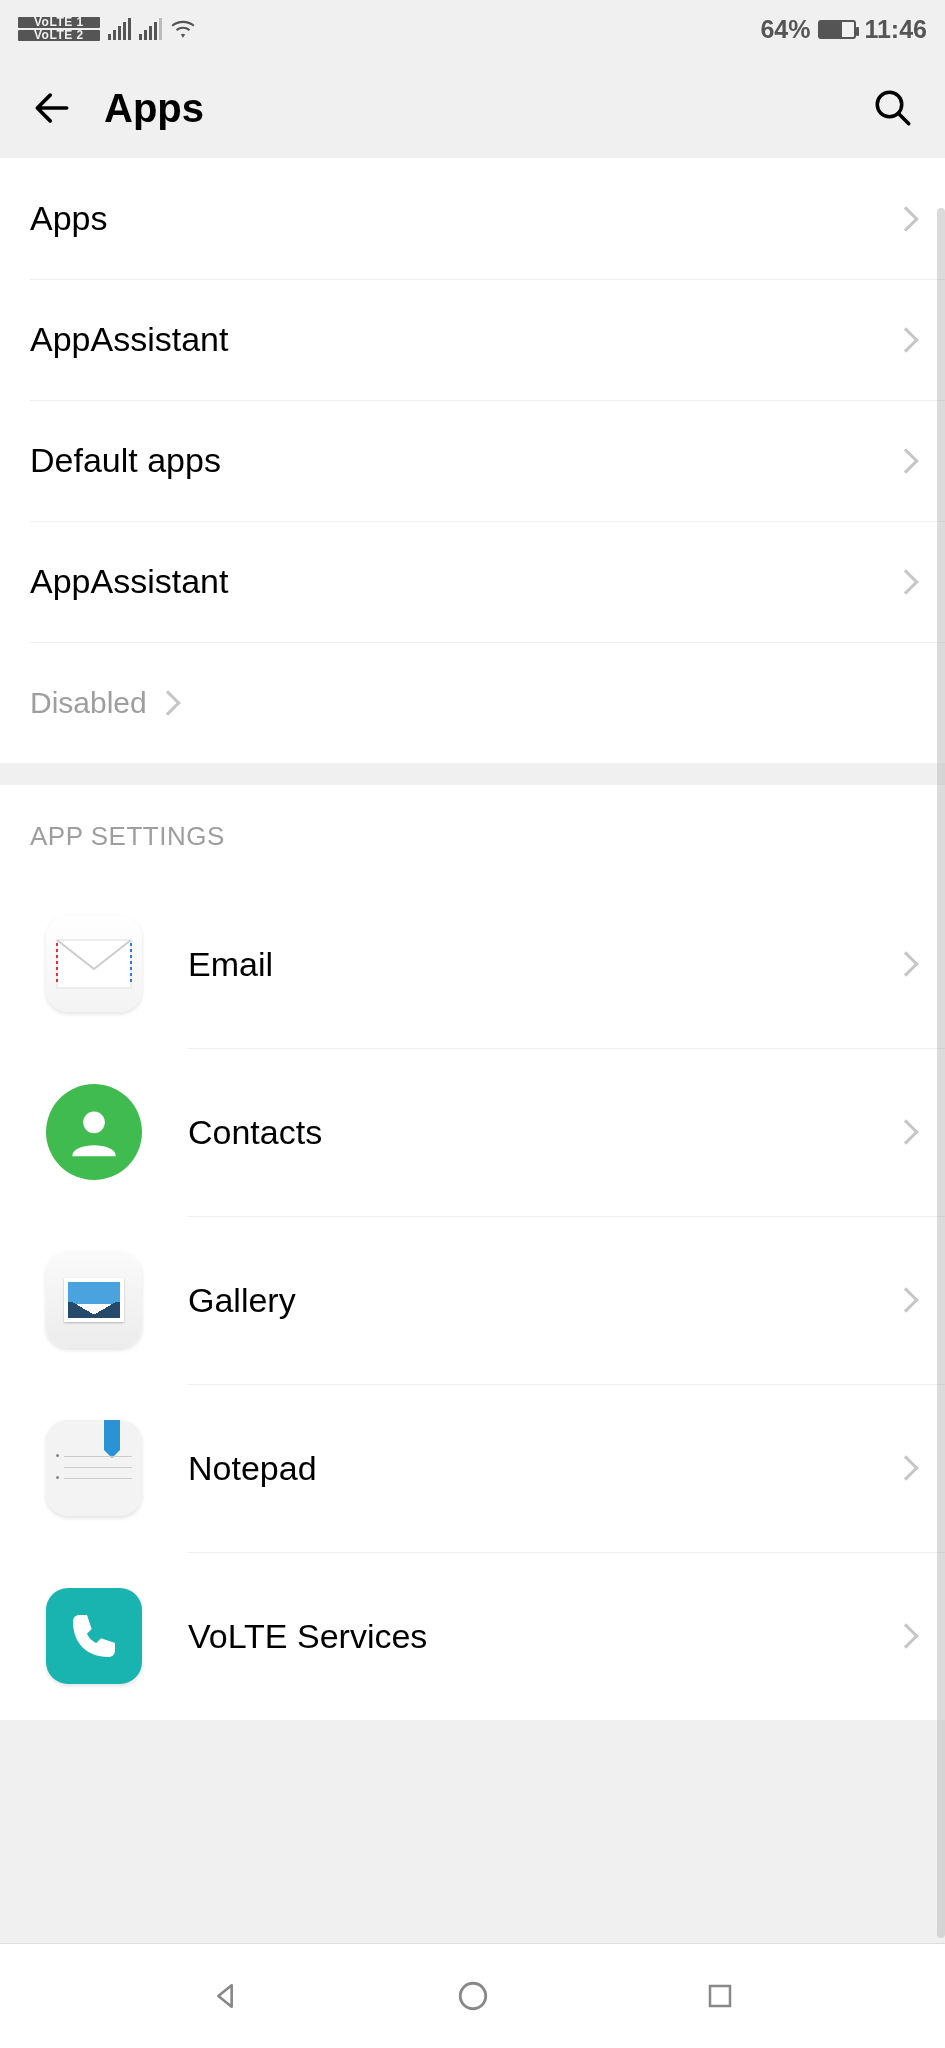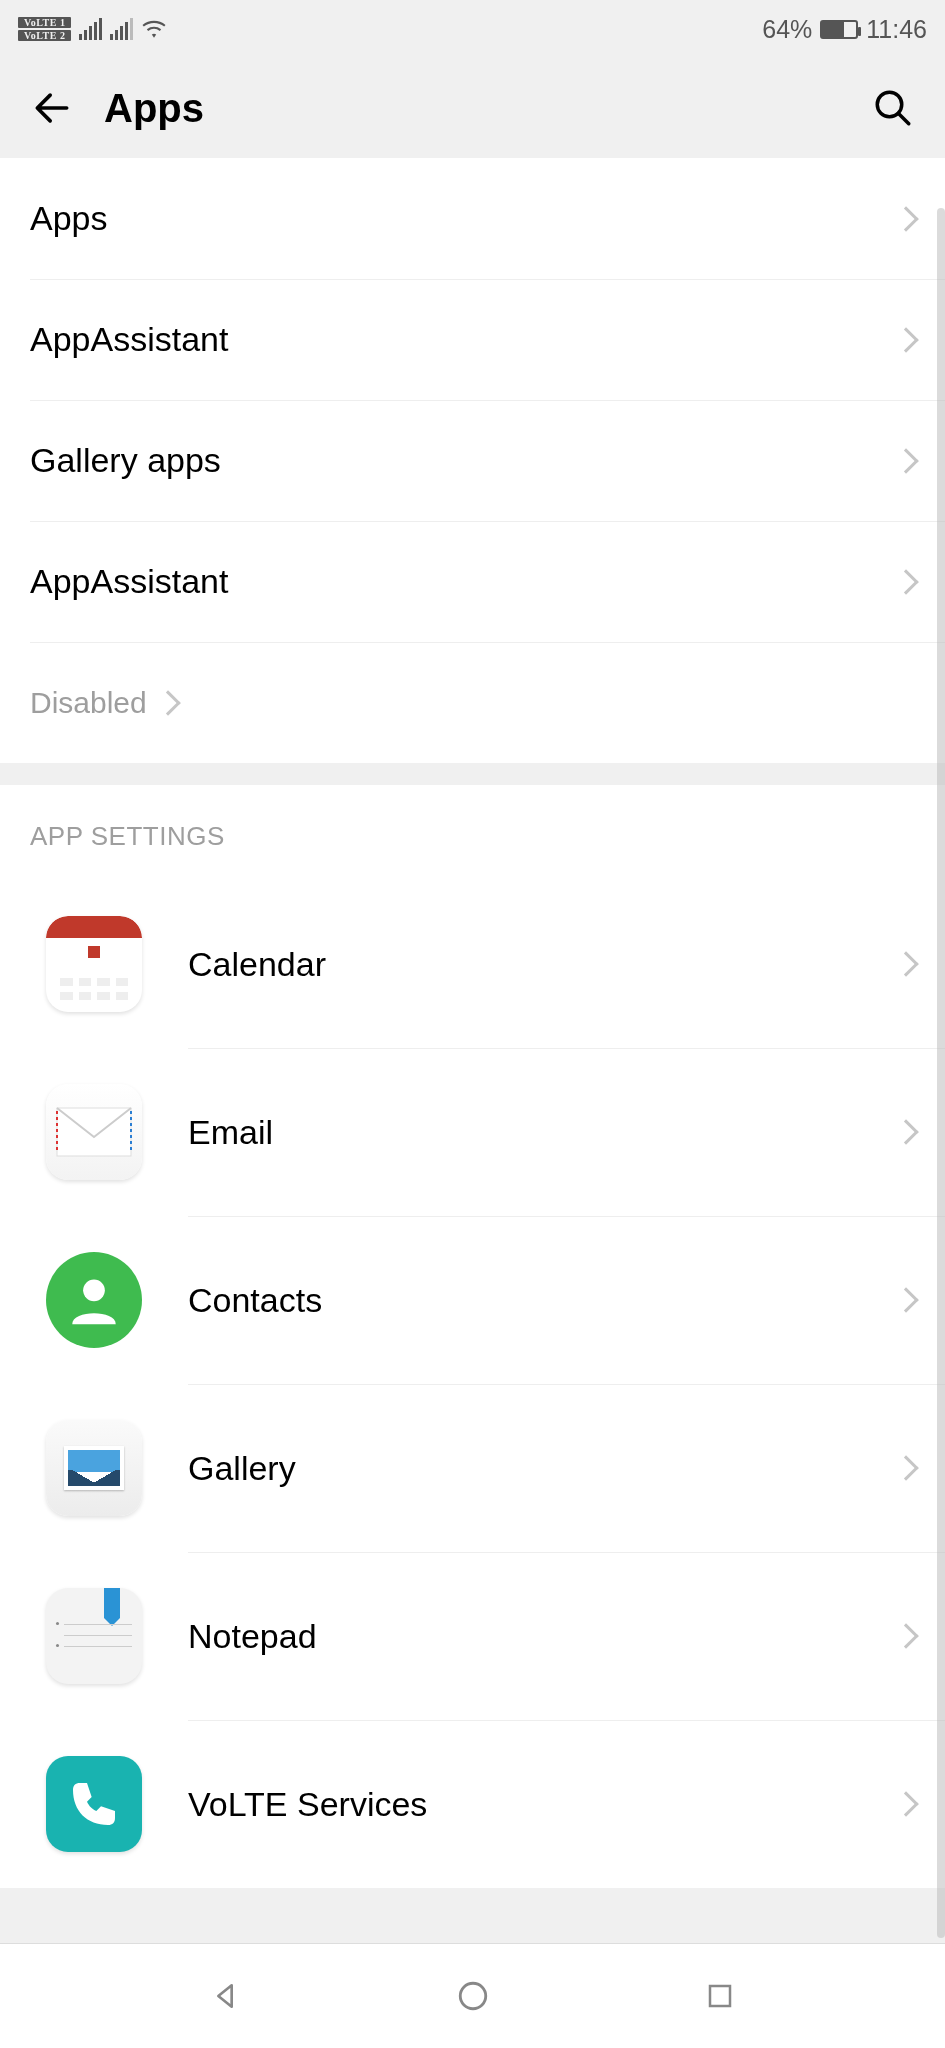--- a/index.html
+++ b/index.html
@@ -16,34 +16,34 @@
     display: flex;
     justify-content: space-between;
     align-items: center;
     padding: 0 18px;
     background: #f0f0f0;
   }
   .status-left { display: flex; align-items: center; gap: 8px; }
   .volte-stack { display: flex; flex-direction: column; gap: 2px; }
   .volte {
     background: #555; color: #f0f0f0;
-    font-size: 10px; font-weight: 700;
-    padding: 0 6px; border-radius: 1px;
-    line-height: 11px; letter-spacing: 0.5px; font-family: Liberation Serif, serif;
+    font-size: 12px; font-weight: 700;
+    padding: 0 16px; border-radius: 1px;
+    line-height: 11px; letter-spacing: 0.5px;
   }
   .sig-bars { display: flex; align-items: flex-end; gap: 2px; height: 22px; }
   .sig-bars span { width: 3px; background: #555; }
   .sig-bars span:nth-child(1){height:6px;}
   .sig-bars span:nth-child(2){height:10px;}
   .sig-bars span:nth-child(3){height:14px;}
   .sig-bars span:nth-child(4){height:18px;}
   .sig-bars span:nth-child(5){height:22px;}
   .sig-bars.dim span:nth-child(5){background:#bbb;}
   .wifi-icon { width:26px; height:22px; }
-  .status-right { display: flex; align-items: center; gap: 8px; color:#555; font-size:25px;}
+  .status-right { display: flex; align-items: center; gap: 8px; color:#555; font-size:25px;font-weight:bold;}
   .battery {
     width: 38px; height: 19px; border: 2px solid #555; border-radius: 3px;
     position: relative; display: flex; align-items: center;
   }
   .battery::after {
     content:""; position:absolute; right:-5px; top:5px;
     width:3px; height:9px; background:#555; border-radius:1px;
   }
   .battery-fill { height:100%; background:#555; width:64%; }
 
@@ -217,58 +217,38 @@
   <div class="panel">
     <div class="row">
       <span class="row-label">Apps</span>
       <span class="chevron"></span>
     </div>
     <div class="row">
       <span class="row-label">AppAssistant</span>
       <span class="chevron"></span>
     </div>
     <div class="row">
-      <span class="row-label">Gallery apps</span>
+      <span class="row-label">Default apps</span>
       <span class="chevron"></span>
     </div>
     <div class="row">
       <span class="row-label">AppAssistant</span>
       <span class="chevron"></span>
     </div>
     <div class="row">
       <span class="row-status">Disabled</span>
       <span class="chevron"></span>
     </div>
   </div>
 
   <div class="gap"></div>
 
   <div class="panel">
     <div class="section-title">APP SETTINGS</div>
 
-    <div class="app-row">
-      <div class="app-icon-wrap">
-        <div class="app-icon ic-calendar">
-          <div class="top"></div>
-          <div class="dot"></div>
-          <div class="grid">
-              <span></span>
-              <span></span>
-              <span></span>
-              <span></span>
-              <span></span>
-              <span></span>
-              <span></span>
-              <span></span>
-            </div>
-        </div>
-      </div>
-      <span class="row-label">Calendar</span>
-      <span class="chevron"></span>
-    </div>
 
     <div class="app-row">
       <div class="app-icon-wrap">
         <div class="app-icon ic-email">
           <svg viewBox="0 0 76 50">
             <rect x="1" y="1" width="74" height="48" fill="#fff" stroke="#ddd" stroke-width="1"></rect>
             <path d="M1 1 L38 30 L75 1" fill="none" stroke="#ccc" stroke-width="2"></path>
             <line x1="1" y1="4" x2="1" y2="46" stroke="#d33" stroke-width="2" stroke-dasharray="3 3"></line>
             <line x1="75" y1="4" x2="75" y2="46" stroke="#2a7ed3" stroke-width="2" stroke-dasharray="3 3"></line>
           </svg>

